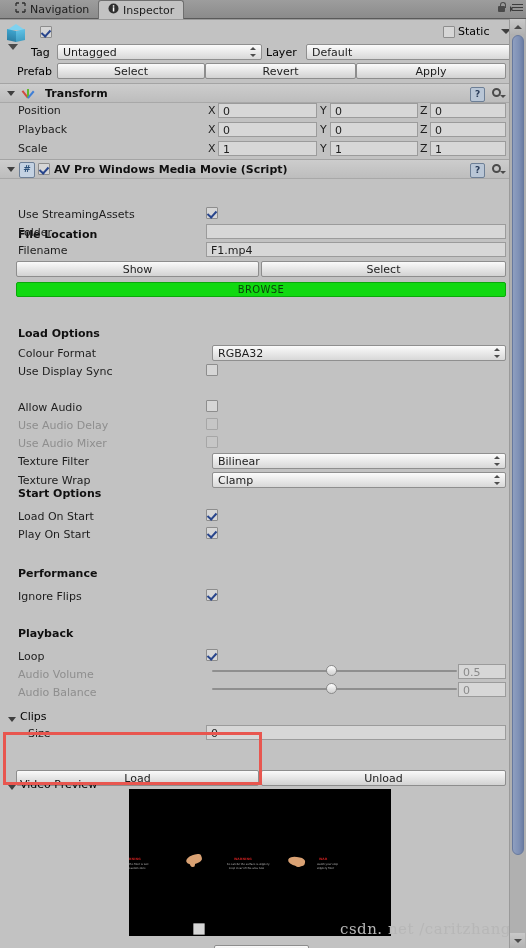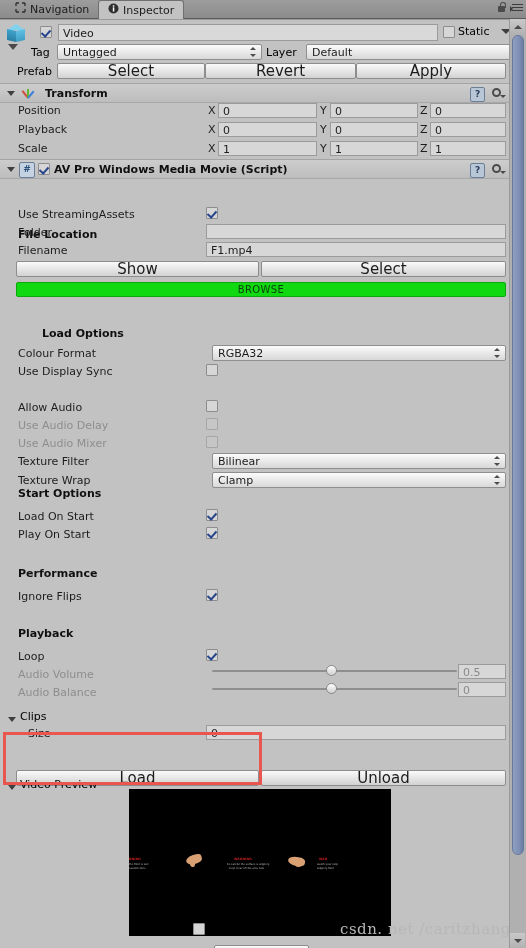--- a/index.html
+++ b/index.html
@@ -50,21 +50,21 @@
     background:linear-gradient(#fbfbfb,#d8d8d8);border:1px solid #8f8f8f;border-radius:2px;
     font-size:11px;color:#1c1c1c;padding:1px 4px 0 5px;line-height:14px;white-space:nowrap;}
   .popup .arrows{position:absolute;right:4px;top:2px;width:7px;height:11px;}
   .popup .arrows::before,.popup .arrows::after{content:"";position:absolute;left:0;
     border-left:3px solid transparent;border-right:3px solid transparent;}
   .popup .arrows::before{top:0;border-bottom:3px solid #4d4d4d;}
   .popup .arrows::after{bottom:1px;border-top:3px solid #4d4d4d;}
 
   .btn{position:absolute;height:16px;box-sizing:border-box;
     background:linear-gradient(#fafafa,#d2d2d2);border:1px solid #8d8d8d;border-radius:2px;
-    font-size:15px;color:#1c1c1c;display:flex;align-items:center;justify-content:center;}
+    font-size:11px;color:#1c1c1c;display:flex;align-items:center;justify-content:center;}
   .btn.green{background:#11d911;border:1px solid #0aa80a;color:#0b3f0b;font-size:10px;
     letter-spacing:.4px;}
 
   .cbox{position:absolute;width:12px;height:12px;background:#d6d6d6;
     border:1px solid #8d8d8d;box-sizing:border-box;border-radius:1px;}
   .cbox.on::after{content:"";position:absolute;left:2px;top:1px;width:4px;height:7px;
     border:solid #28458c;border-width:0 2px 2px 0;transform:rotate(42deg);}
   .cbox.dim{background:#c6c6c6;border-color:#a6a6a6;}
 
   .slider{position:absolute;height:12px;}
@@ -181,21 +181,20 @@
 <div class="panel">
 
   <div class="cubeico">
     <div class="top"></div>
       <div class="lf"></div>
       <div class="rt"></div>
   </div>
   <div class="dropdn"></div>
 
   <div class="cbox on" style="left:40px;top:6px;"></div>
-  <div class="field" style="left:58px;top:4px;width:380px;height:17px;line-height:15px;background:#d9d9d9;">Video</div>
 
   <div class="cbox" style="left:443px;top:6px;"></div>
   <div style="position:absolute;left:458px;top:5px;font-size:11px;">Static</div>
   <div style="position:absolute;left:501px;top:9px;width:0;height:0;border-left:5px solid transparent;border-right:5px solid transparent;border-top:5px solid #3f3f3f;"></div>
 
   <div style="position:absolute;left:31px;top:26px;font-size:11px;">Tag</div>
   <div class="popup" style="left:57px;top:24px;width:205px;">
     <span>Untagged</span>
     <span class="arrows"></span>
   </div>
@@ -267,21 +266,21 @@
   <div class="lbl" style="top:206px;">Folder</div>
   <div class="field" style="left:206px;top:204px;width:300px;"></div>
 
   <div class="lbl" style="top:224px;">Filename</div>
   <div class="field" style="left:206px;top:222px;width:300px;">F1.mp4</div>
 
   <div class="btn" style="left:16px;top:241px;width:243px;">Show</div>
   <div class="btn" style="left:261px;top:241px;width:245px;">Select</div>
   <div class="btn green" style="left:16px;top:262px;width:490px;height:15px;">BROWSE</div>
 
-  <div class="sect" style="top:307px;margin-left:24px;">Load Options</div>
+  <div class="sect" style="top:307px;">Load Options</div>
 
   <div class="lbl" style="top:327px;">Colour Format</div>
   <div class="popup" style="left:212px;top:325px;width:294px;">
     <span>RGBA32</span>
     <span class="arrows"></span>
   </div>
 
   <div class="lbl" style="top:345px;">Use Display Sync</div>
   <div class="cbox" style="left:206px;top:344px;"></div>
 

